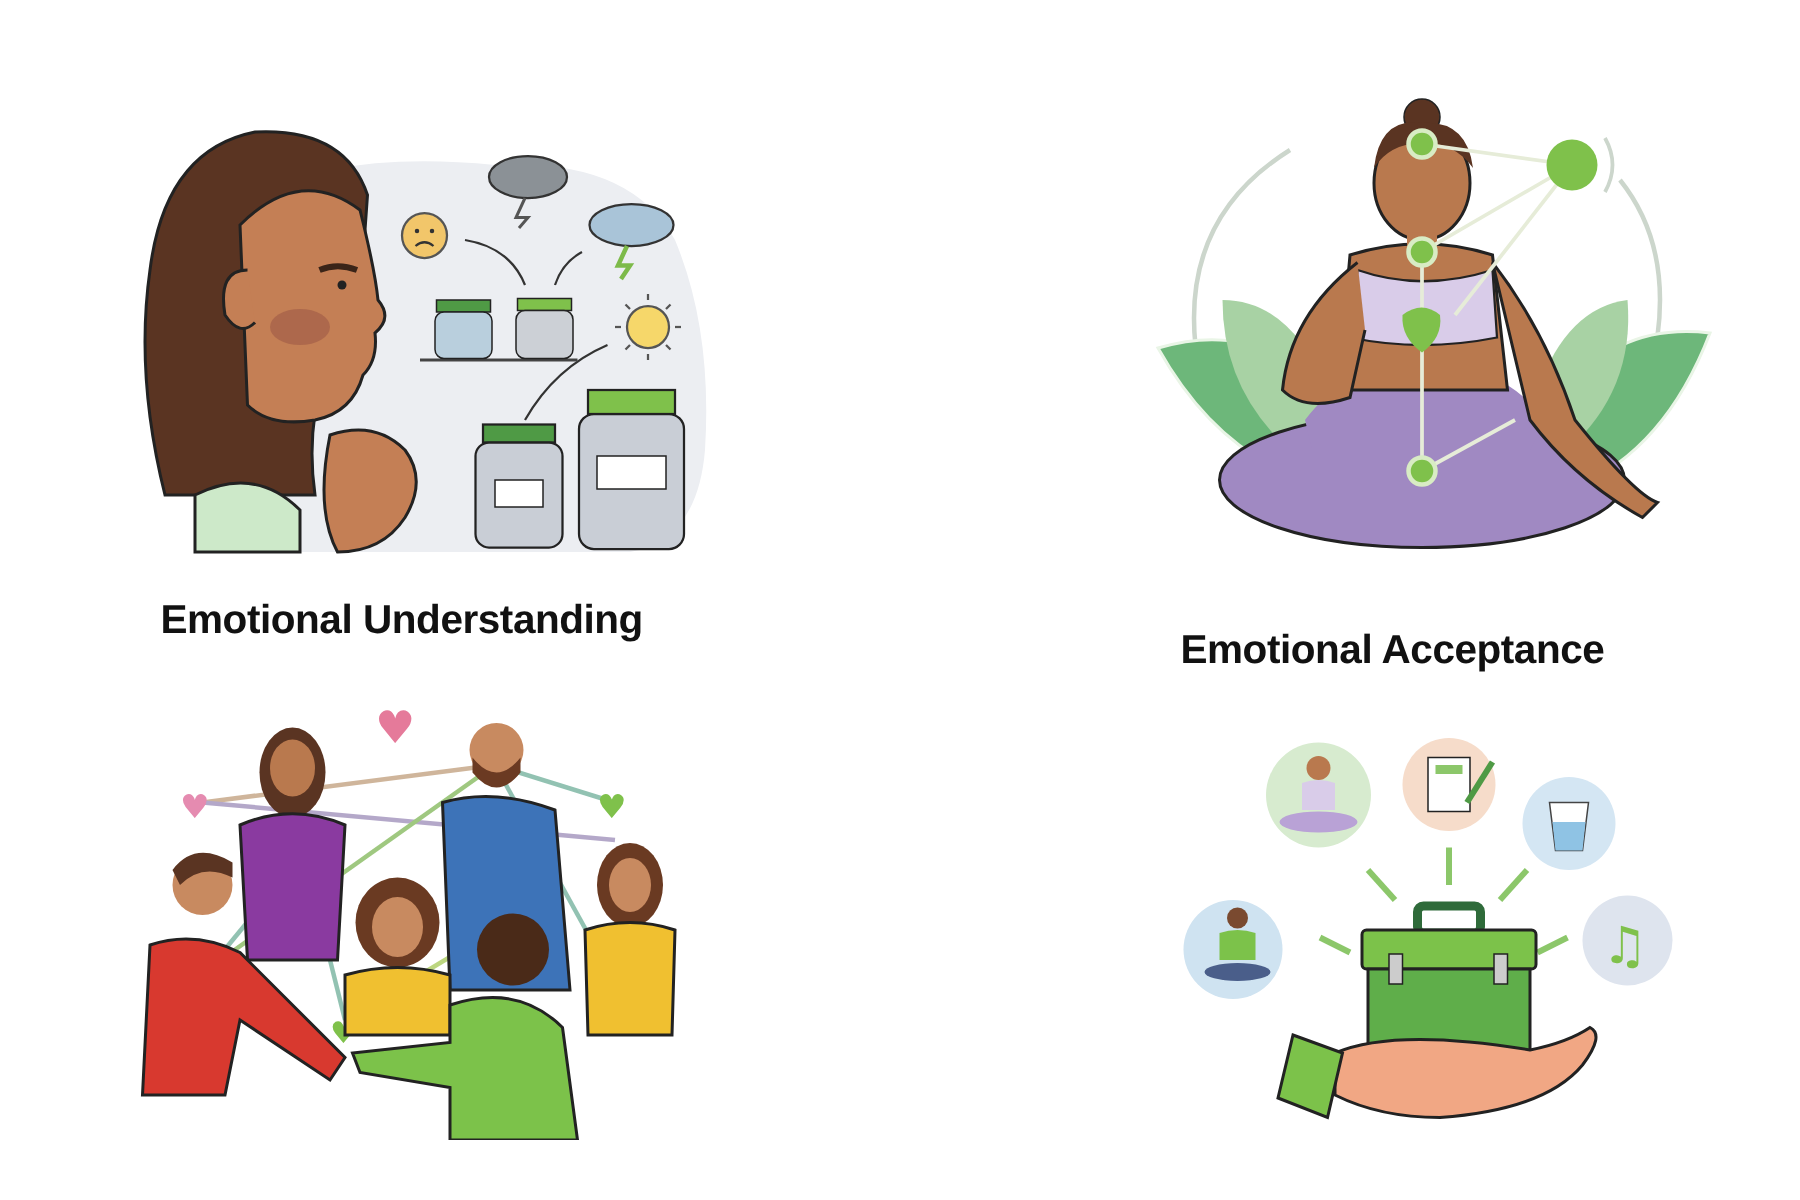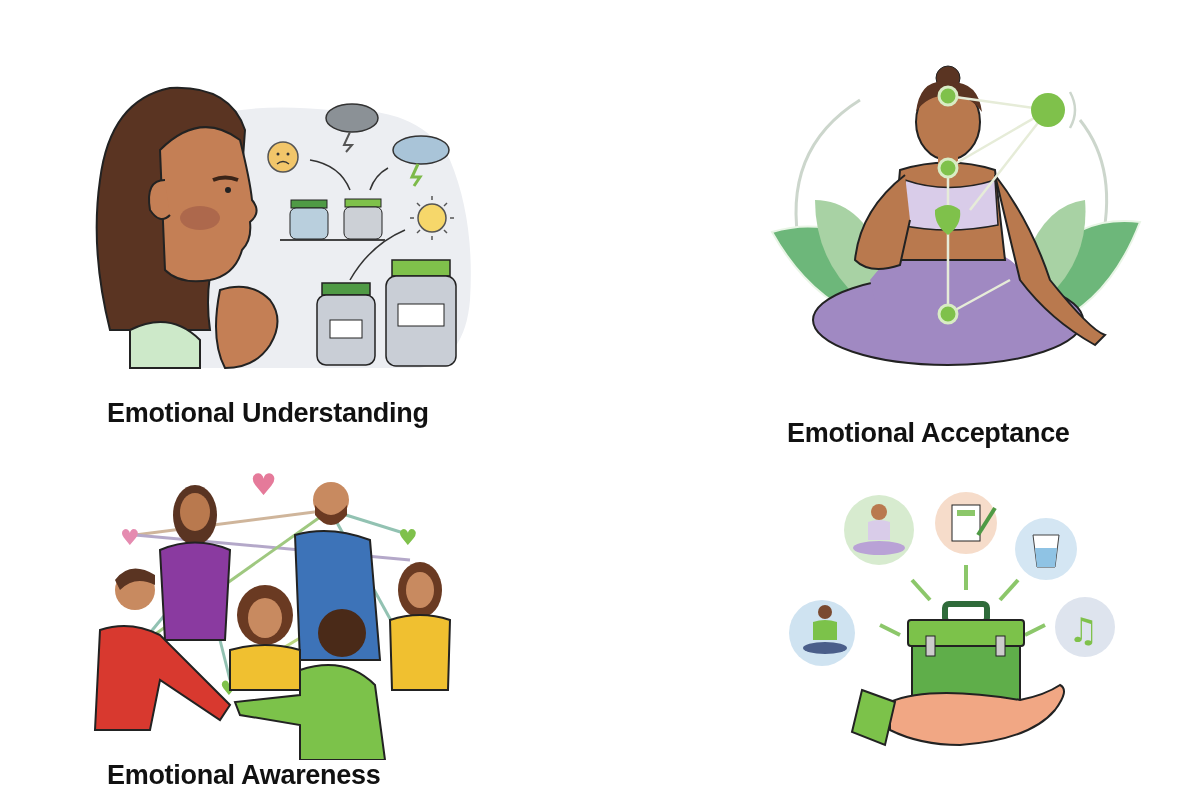--- a/index.html
+++ b/index.html
@@ -155,21 +155,20 @@
       <ellipse cx="265" cy="178" rx="17" ry="20" fill="#c88a60"></ellipse>
     <path d="M230 210 Q265 200 300 210 L300 250 L230 250 Z" fill="#f0c030" stroke="#222" stroke-width="2"></path>
 
     <circle cx="135" cy="150" r="20" fill="#c88a60"></circle>
       <path d="M115 140 Q130 120 155 135 L155 145 Q135 135 120 150 Z" fill="#5a3422"></path>
     <path d="M100 190 Q130 180 160 195 L230 265 L220 280 L160 240 L150 290 L95 290 Z" fill="#d8392f" stroke="#222" stroke-width="2"></path>
 
     <circle cx="342" cy="193" r="24" fill="#4a2a18"></circle>
     <path d="M300 230 Q345 215 375 245 L385 320 L300 320 L300 285 L240 275 L235 262 L300 255 Z" fill="#7cc24a" stroke="#222" stroke-width="2"></path>
   </svg>
-  <div class="caption" style="left:107px;top:320px;">Emotional Awareness</div>
 </div>
 
 <div class="panel" style="left:600px;top:440px;width:600px;height:360px;">
   <svg class="illus" width="600" height="320" viewBox="0 0 600 320" style="left:0;top:0;">
 
     <g>
         <circle cx="279" cy="90" r="35" fill="#d7ebcf"></circle>
       <circle cx="279" cy="72" r="8" fill="#b9794e"></circle>
         <path d="M268 82 Q279 78 290 82 L290 100 L268 100 Z" fill="#d9cce9"></path>
       <ellipse cx="279" cy="108" rx="26" ry="7" fill="#b9a2d6"></ellipse>

